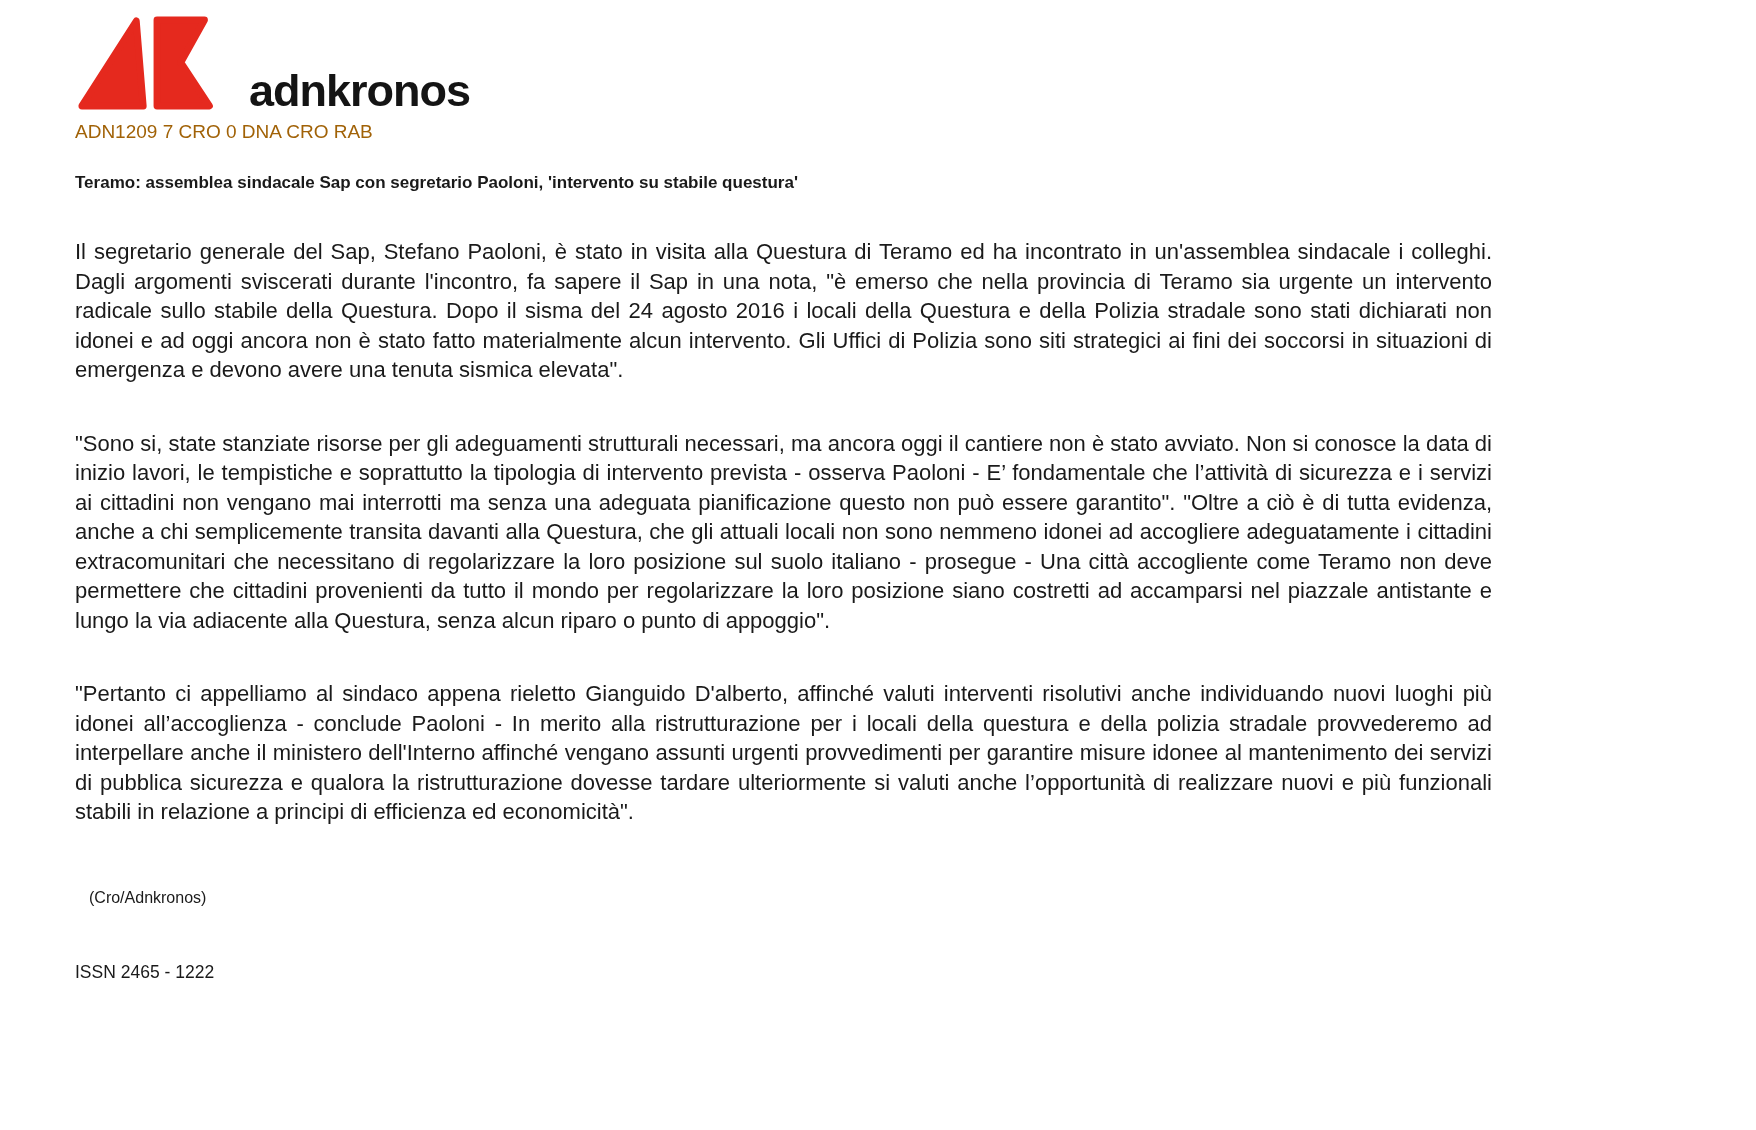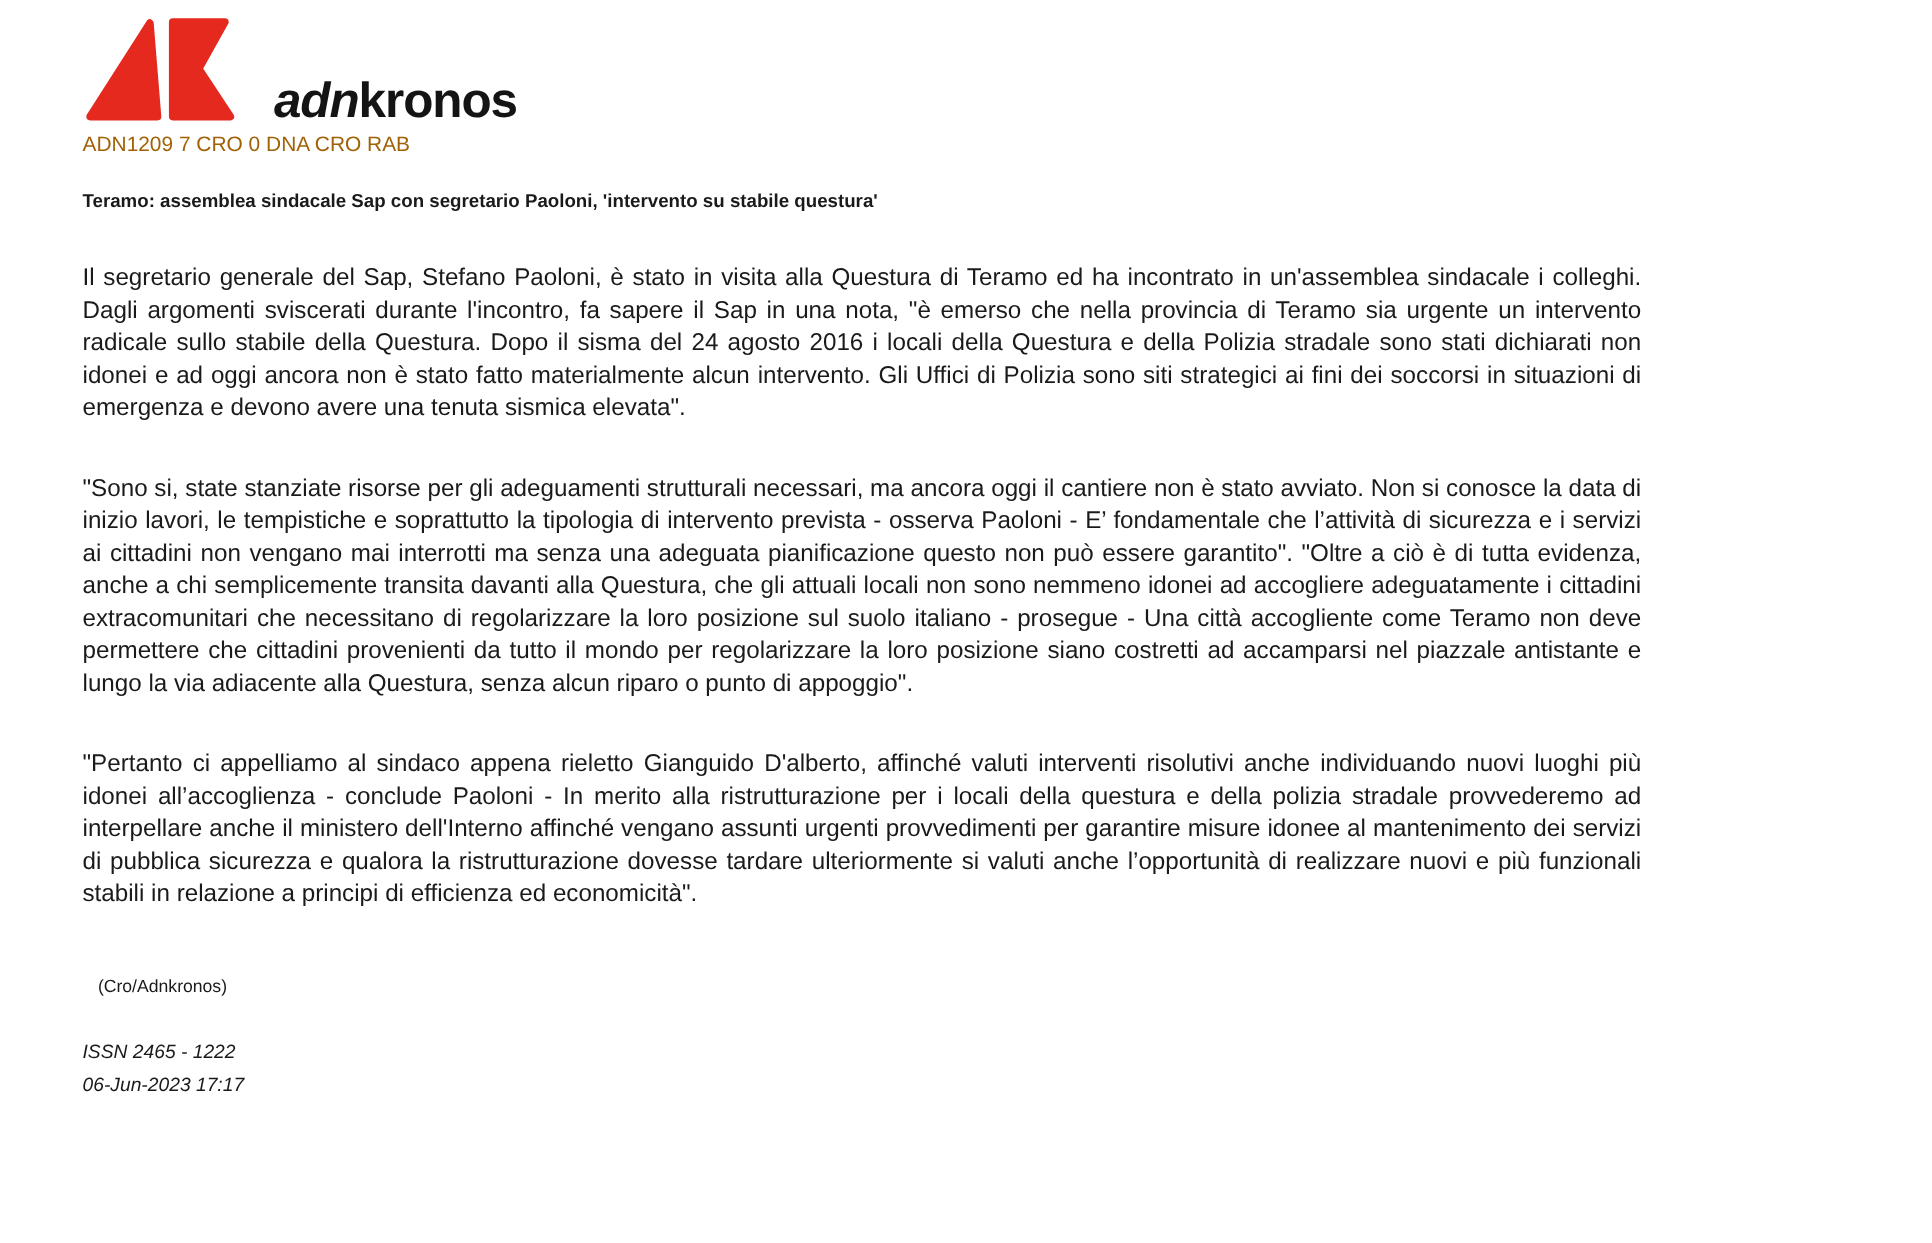--- a/index.html
+++ b/index.html
@@ -22,21 +22,21 @@
   .logo-mark { width: 168px; height: 101px; flex: 0 0 auto; }
   .logo-text {
     font-size: 45px;
     line-height: 0.92;
     letter-spacing: -1px;
     color: #141414;
     margin-left: 6px;
     margin-bottom: 2px;
     white-space: nowrap;
   }
-  .logo-text .bold { font-weight: 700; font-style: italic; }
+  .logo-text .bold { font-weight: 700; }
   .logo-text .reg  { font-weight: 700; }
   
   .slug {
     margin-top: 7px;
     font-size: 19px;
     line-height: 24px;
     color: #a16207;
   }
   
   .headline {
@@ -54,21 +54,21 @@
     text-align: justify;
     margin-bottom: 44px;
     color: #1a1a1a;
   }
   .signoff {
     margin-top: 56px;
     font-size: 16px;
     line-height: 30px;
     margin-left: 14px;
   }
-  .issn-block { margin-top: 28px; font-style: italic; }
+  .issn-block { margin-top: 44px; }
   .issn-block div {
     font-size: 17.5px;
     line-height: 30px;
   }
   
   .divider {
     margin-top: 168px;
     border: 0;
     border-top: 1px solid #cdcdcd;
     height: 0;
@@ -104,20 +104,19 @@
   <div class="body-copy">
     <p>Il segretario generale del Sap, Stefano Paoloni, è stato in visita alla Questura di Teramo ed ha incontrato in un'assemblea sindacale i colleghi. Dagli argomenti sviscerati durante l'incontro, fa sapere il Sap in una nota, "è emerso che nella provincia di Teramo sia urgente un intervento radicale sullo stabile della Questura. Dopo il sisma del 24 agosto 2016 i locali della Questura e della Polizia stradale sono stati dichiarati non idonei e ad oggi ancora non è stato fatto materialmente alcun intervento. Gli Uffici di Polizia sono siti strategici ai fini dei soccorsi in situazioni di emergenza e devono avere una tenuta sismica elevata".</p>
     <p>"Sono si, state stanziate risorse per gli adeguamenti strutturali necessari, ma ancora oggi il cantiere non è stato avviato. Non si conosce la data di inizio lavori, le tempistiche e soprattutto la tipologia di intervento prevista - osserva Paoloni - E’ fondamentale che l’attività di sicurezza e i servizi ai cittadini non vengano mai interrotti ma senza una adeguata pianificazione questo non può essere garantito". "Oltre a ciò è di tutta evidenza, anche a chi semplicemente transita davanti alla Questura, che gli attuali locali non sono nemmeno idonei ad accogliere adeguatamente i cittadini extracomunitari che necessitano di regolarizzare la loro posizione sul suolo italiano - prosegue - Una città accogliente come Teramo non deve permettere che cittadini provenienti da tutto il mondo per regolarizzare la loro posizione siano costretti ad accamparsi nel piazzale antistante e lungo la via adiacente alla Questura, senza alcun riparo o punto di appoggio".</p>
     <p>"Pertanto ci appelliamo al sindaco appena rieletto Gianguido D'alberto, affinché valuti interventi risolutivi anche individuando nuovi luoghi più idonei all’accoglienza - conclude Paoloni - In merito alla ristrutturazione per i locali della questura e della polizia stradale provvederemo ad interpellare anche il ministero dell'Interno affinché vengano assunti urgenti provvedimenti per garantire misure idonee al mantenimento dei servizi di pubblica sicurezza e qualora la ristrutturazione dovesse tardare ulteriormente si valuti anche l’opportunità di realizzare nuovi e più funzionali stabili in relazione a principi di efficienza ed economicità".</p>
   </div>
 
   <div class="signoff">(Cro/Adnkronos)</div>
 
   <div class="issn-block">
     <div>ISSN 2465 - 1222</div>
-    <div>06-Jun-2023 17:17</div>
   </div>
 
   <hr class="divider">
 
   <div class="tags">TAG: locali della questura, uffici di polizia, segretario generale del Sap, polizia</div>
 
 </div>
 
 </body></html>

